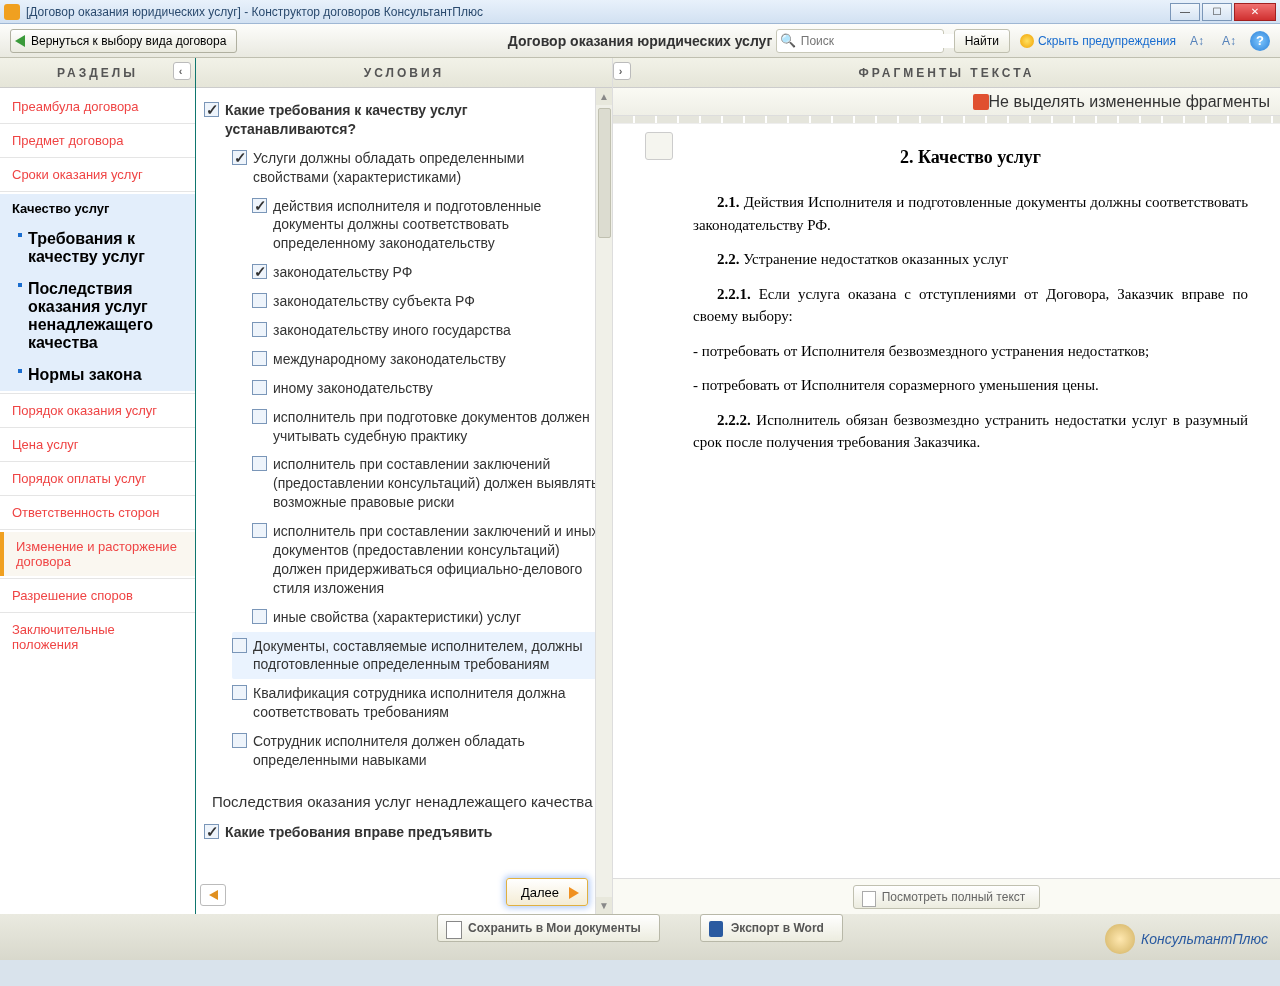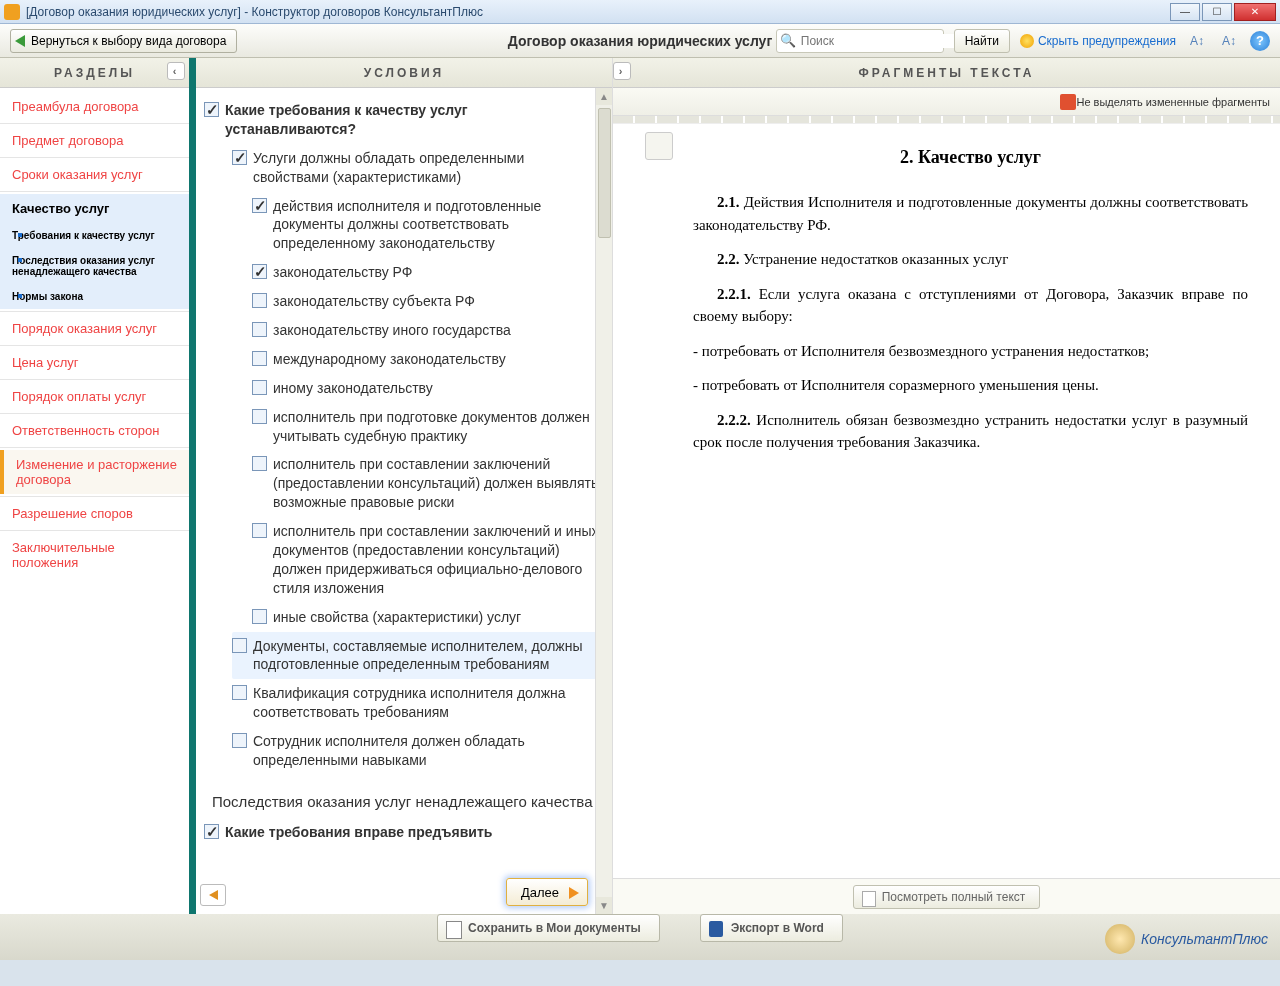--- a/index.html
+++ b/index.html
@@ -21,28 +21,28 @@
   .searchbox .mag{width:18px;height:18px;margin:0 4px;display:flex;align-items:center;justify-content:center;color:#999;}
   .searchbox input{border:0;outline:0;flex:1;font-size:12px;color:#999;}
   .searchbox .clear{width:18px;color:#c0a030;}
   .find-btn{height:24px;border:1px solid #c0c0b0;background:linear-gradient(#fff,#ececdf);border-radius:3px;padding:0 10px;font-size:12px;}
   .warn-link{display:flex;align-items:center;gap:4px;color:#1a6dcf;font-size:12px;}
   .warn-link .warnicon{width:14px;height:14px;background:radial-gradient(#ffe060,#f0a000);border-radius:50%;}
   .small-btn{width:22px;height:22px;border:1px solid transparent;display:flex;align-items:center;justify-content:center;color:#5682ba;font-size:12px;}
   .help-btn{width:20px;height:20px;border-radius:50%;background:radial-gradient(#7ec7ff,#2a7fd6);color:#fff;text-align:center;line-height:20px;font-weight:bold;}
   
   .main{display:flex;height:856px;background:#f7f7f0;}
-  .col-sections{width:196px;background:#fff;border-right:7px solid #0f766e;display:flex;flex-direction:column;}
+  .col-sections{width:196px;background:#fff;border-right:1px solid #0f766e;display:flex;flex-direction:column;}
   .col-header{height:30px;background:linear-gradient(#f2f2e8,#e5e5d8);border-bottom:1px solid #ccc;display:flex;align-items:center;justify-content:center;font-weight:bold;letter-spacing:3px;text-transform:uppercase;font-size:12px;color:#555;position:relative;}
   .collapse-btn{position:absolute;right:4px;top:4px;width:18px;height:18px;border:1px solid #bbb;background:#fff;border-radius:3px;font-size:11px;display:flex;align-items:center;justify-content:center;color:#666;}
   .sections-list{flex:1;overflow:auto;padding:4px 0;}
   .sec-item{padding:7px 12px;color:#ef4444;font-size:13px;cursor:pointer;border-bottom:0;}
   .sec-item.active{background:#e3eefb;color:#000;font-weight:bold;}
   .sec-item.amend-active{border-left:4px solid #f0a020;background:#faf7f0;}
-  .sec-sub{padding-left:12px;font-size:10px;color:#1a6dcf;position:relative;}
+  .sec-sub{padding-left:28px;font-size:16px;color:#1a6dcf;position:relative;}
   .sec-sub::before{content:"";position:absolute;left:18px;top:10px;width:4px;height:4px;background:#1a6dcf;}
   .sec-divider{height:1px;background:#e5e5e5;margin:2px 0;}
   
   .col-cond{width:416px;background:#fff;position:relative;display:flex;flex-direction:column;}
   .cond-body{flex:1;overflow:auto;padding:8px 8px 60px 8px;position:relative;}
   .cond-scrollbar{position:absolute;right:0;top:30px;bottom:0;width:17px;background:#f0f0e8;border-left:1px solid #ddd;}
   .cond-scrollbar .thumb{position:absolute;left:2px;width:13px;height:130px;background:#dcdcd0;border:1px solid #c0c0b0;border-radius:2px;}
   .cond-scrollbar .arr{height:17px;background:#e8e8dc;display:flex;align-items:center;justify-content:center;color:#888;font-size:10px;}
   .chk-group{margin-bottom:6px;}
   .chk-row{display:flex;align-items:flex-start;padding:5px 4px 5px 0;font-size:14px;line-height:1.35;}
@@ -54,21 +54,21 @@
   .indent3{margin-left:48px;}
   .highlight{background:#eaf3fe;border-radius:2px;}
   .sec-heading{font-size:15px;padding:12px 8px 8px 8px;}
   .next-btn{position:absolute;right:24px;bottom:8px;height:28px;border:1px solid #e0b040;background:linear-gradient(#fff,#f4ecd4);padding:0 28px 0 14px;border-radius:3px;font-size:13px;box-shadow:0 0 6px 2px rgba(64,128,236,0.4);}
   .next-btn::after{content:"";position:absolute;right:8px;top:8px;width:0;height:0;border-top:6px solid transparent;border-bottom:6px solid transparent;border-left:10px solid #f09020;}
   .back-arrow-btn{position:absolute;left:4px;bottom:8px;width:26px;height:22px;border:1px solid #bbb;background:#fff;border-radius:3px;display:flex;align-items:center;justify-content:center;}
   .back-arrow-btn::before{content:"";width:0;height:0;border-top:5px solid transparent;border-bottom:5px solid transparent;border-right:9px solid #e09020;}
   
   .col-frag{flex:1;background:#fff;display:flex;flex-direction:column;border-left:1px solid #ddd;}
   .frag-sub{height:28px;border-bottom:1px solid #ddd;display:flex;align-items:center;justify-content:flex-end;padding:0 10px;background:linear-gradient(#fafaf4,#efefe6);}
-  .frag-sub .frlink{color:#333;font-size:11px;display:flex;align-items:center;gap:0;}
+  .frag-sub .frlink{color:#333;font-size:16px;display:flex;align-items:center;gap:0;}
   .frag-sub .frlink .fricon{width:16px;height:16px;background:#e05030;border-radius:2px;}
   .wave{height:8px;background:repeating-linear-gradient(90deg,#e5e5dc 0 20px,transparent 20px 22px);border-bottom:1px solid #eee;}
   .frag-body{flex:1;padding:20px 32px 20px 60px;overflow:auto;font-family:'Times New Roman',serif;font-size:15px;line-height:1.5;color:#000;position:relative;margin-left:20px;}
   .doc-icon{position:absolute;left:12px;top:8px;width:28px;height:28px;border:1px solid #ccc;background:#f5f5ef;border-radius:3px;}
   .frag-body h2{text-align:center;font-size:18px;margin-bottom:20px;}
   .frag-body p{margin-bottom:12px;text-align:justify;}
   .frag-body .pnum{font-weight:bold;}
   .frag-body .indent-p{text-indent:24px;}
   .frag-footer{height:36px;border-top:1px solid #ddd;display:flex;align-items:center;justify-content:center;background:#fafaf4;}
   .view-full{height:24px;border:1px solid #c0c0b0;background:linear-gradient(#fff,#ececdf);border-radius:3px;padding:0 14px 0 28px;font-size:12px;color:#666;position:relative;}

